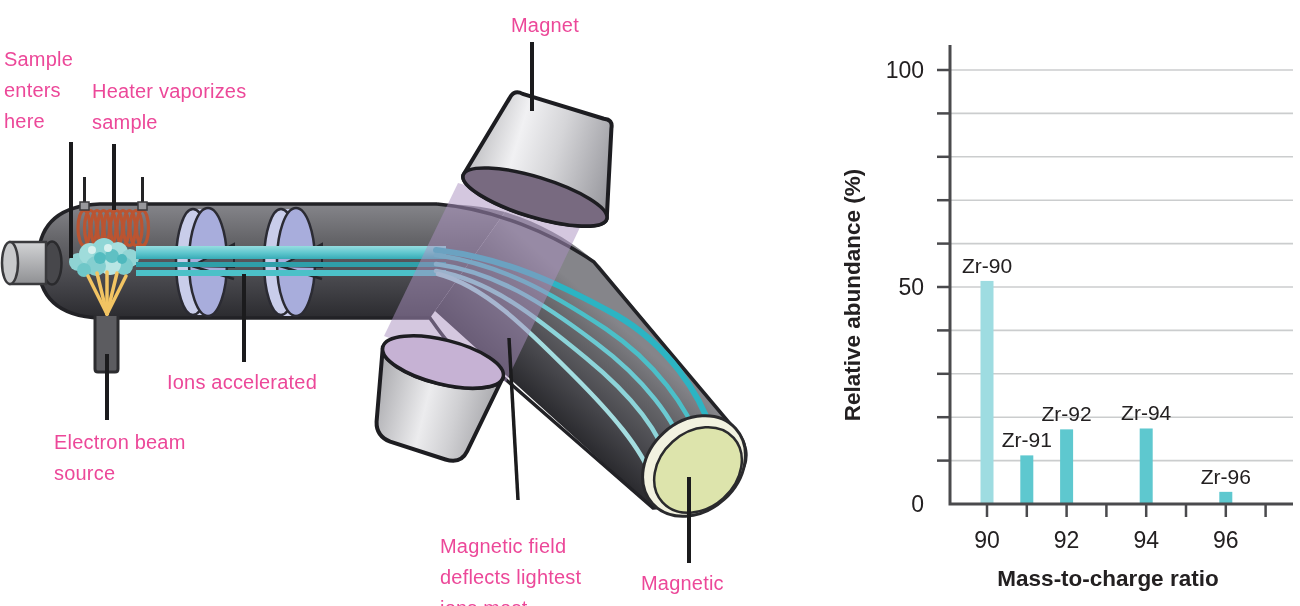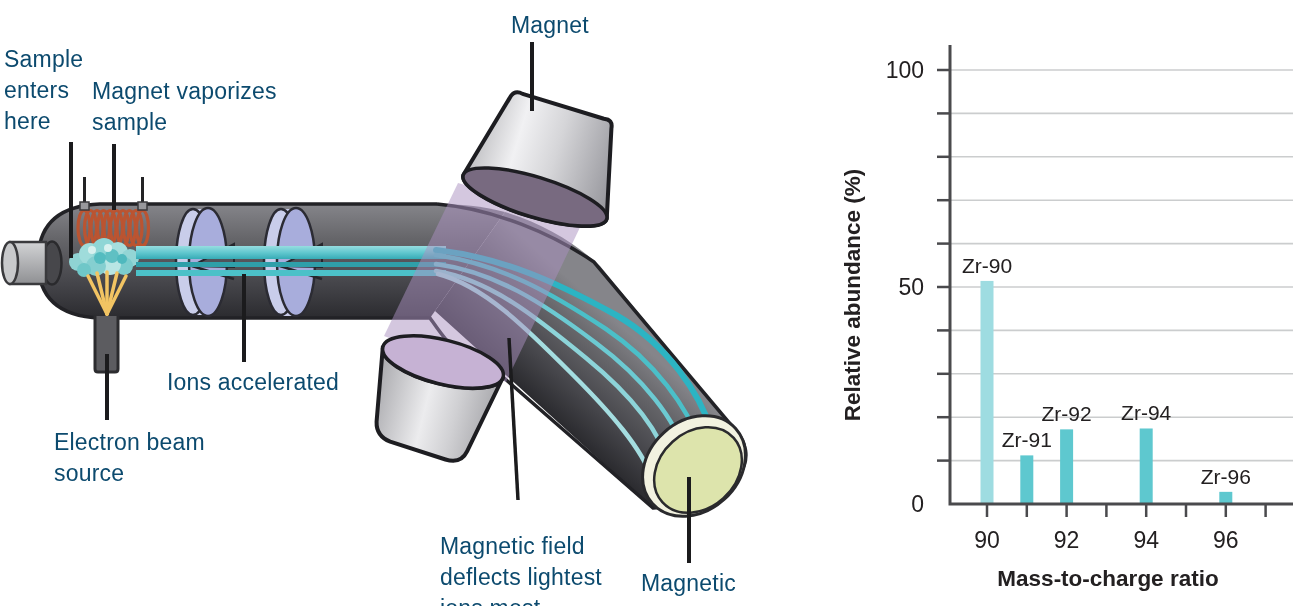--- a/index.html
+++ b/index.html
@@ -1,19 +1,19 @@
 <!DOCTYPE html>
 <html><head>
 <meta charset="utf-8">
 <style>
   html,body{margin:0;padding:0;background:#ffffff;}
   .scene{position:relative;width:1300px;height:606px;background:#fff;overflow:hidden;
          font-family:"Liberation Sans", sans-serif;}
   .scene svg{position:absolute;left:0;top:0;}
-  .diagram-label{position:absolute;color:#0c4a6e;font-size:23px;line-height:31px;
+  .diagram-label{position:absolute;color:#ec4899;font-size:20px;line-height:31px;
                  white-space:pre-line;letter-spacing:0.2px;}
 </style>
 </head>
 <body>
 
 <div class="scene">
 
   <svg width="1300" height="606" viewBox="0 0 1300 606">
     <defs>
       <linearGradient id="gA" gradientUnits="userSpaceOnUse" x1="0" y1="204" x2="0" y2="318">
@@ -218,21 +218,21 @@
         <text x="924" y="295" text-anchor="end" fill="#232021" font-size="23px">50</text>
         <text x="924" y="78" text-anchor="end" fill="#232021" font-size="23px">100</text>
         <text x="860" y="295" transform="rotate(-90 860 295)" text-anchor="middle" fill="#232021" font-size="22.5px" font-weight="bold">Relative abundance (%)</text>
         <text x="1108" y="586" text-anchor="middle" fill="#232021" font-size="22.5px" font-weight="bold">Mass-to-charge ratio</text>
       </g>
   </svg>
 
   <div class="diagram-label" style="left:4px;top:44px;">Sample
 enters
 here</div>
-  <div class="diagram-label" style="left:92px;top:76px;">Magnet vaporizes
+  <div class="diagram-label" style="left:92px;top:76px;">Heater vaporizes
 sample</div>
   <div class="diagram-label" style="left:511px;top:10px;">Magnet</div>
   <div class="diagram-label" style="left:54px;top:427px;">Electron beam
 source</div>
   <div class="diagram-label" style="left:167px;top:367px;">Ions accelerated</div>
   <div class="diagram-label" style="left:440px;top:531px;">Magnetic field
 deflects lightest
 ions most</div>
   <div class="diagram-label" style="left:641px;top:568px;">Magnetic</div>
 </div>

